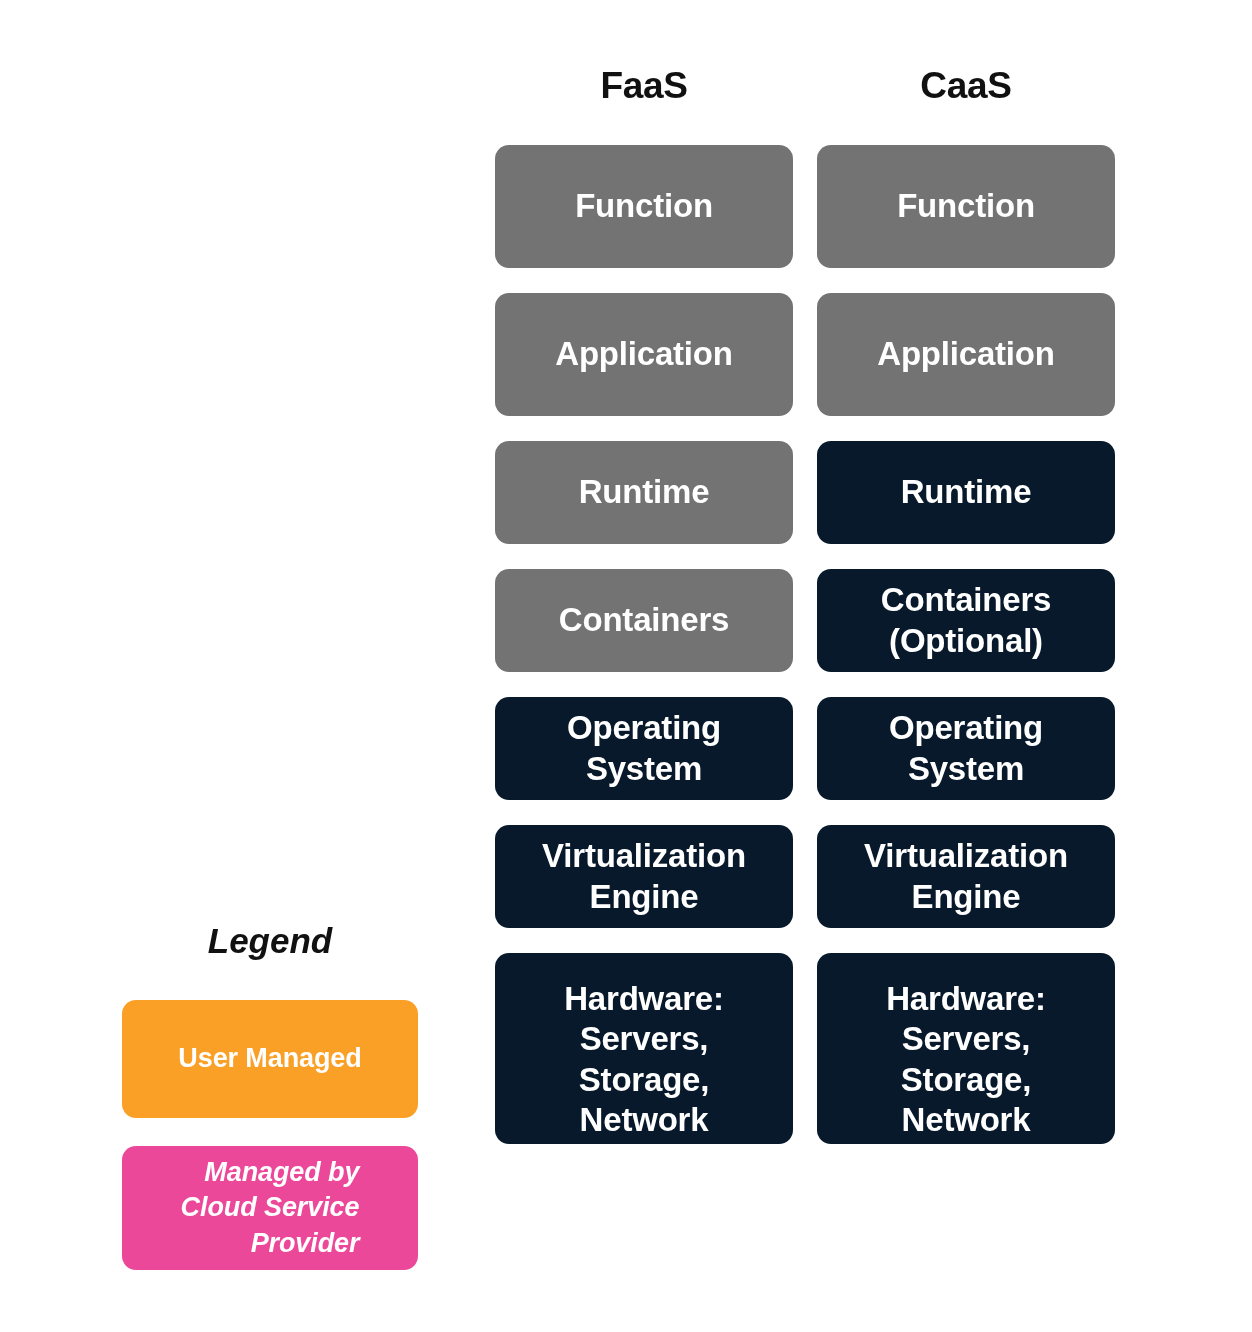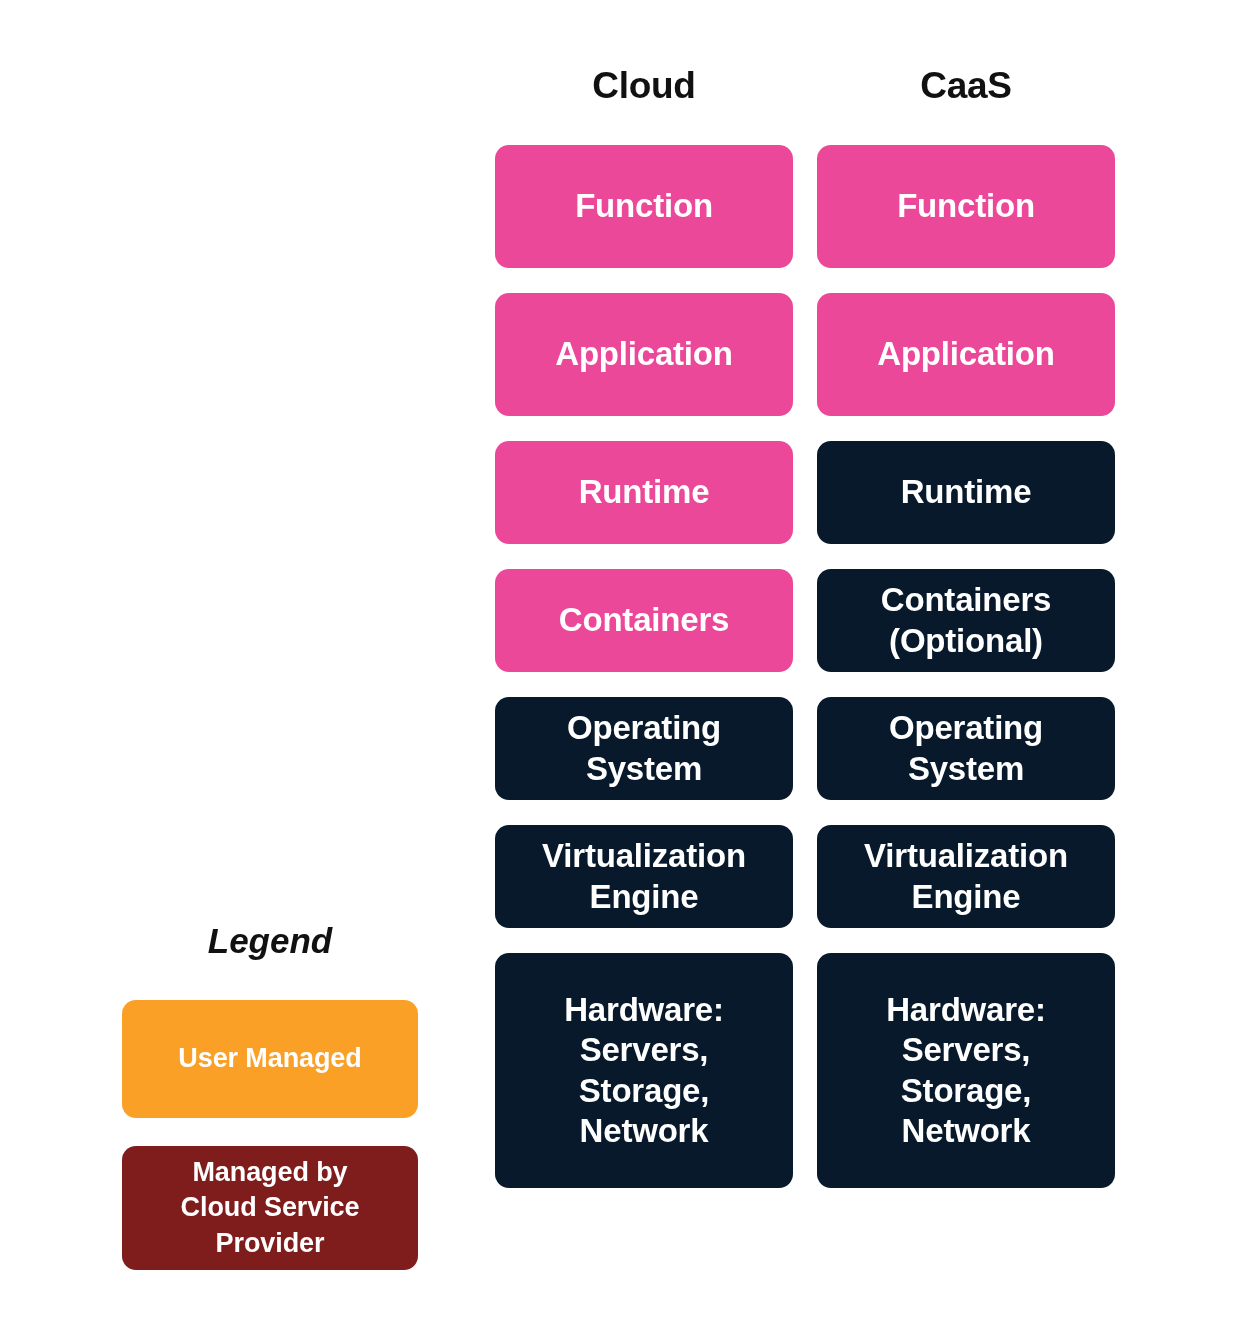--- a/index.html
+++ b/index.html
@@ -50,27 +50,27 @@
     justify-content: center;
     text-align: center;
     color: #ffffff;
     font-weight: bold;
     font-size: 33px;
     line-height: 1.22;
     padding: 4px 10px;
     margin-bottom: 25px;
     letter-spacing: -0.2px;
   }
-  .layer-box.user   { background: #ec4899; }
+  .layer-box.user   { background: #737373; }
   .layer-box.csp    { background: #07192A; }
 
   
   .h-std  { height: 123px; }
   .h-tall { height: 103px; }
-  .h-hw   { height: 235px; }
+  .h-hw   { height: 191px; align-items: flex-end; }
 
   .layer-box .multiline { white-space: pre-line; }
 
   
   .legend-title {
     position: absolute;
     left: 122px;
     top: 919px;
     width: 296px;
     text-align: center;
@@ -90,36 +90,37 @@
     align-items: center;
     justify-content: center;
     text-align: center;
     color: #ffffff;
     font-weight: bold;
     font-size: 27px;
     line-height: 1.3;
     padding: 4px 10px;
     letter-spacing: -0.1px;
   }
-  .legend-swatch .multiline { white-space: pre-line; }
+  .legend-swatch .multiline { white-space: pre-line; text-align: right; }
   .legend-swatch.user {
     top: 1000px;
     height: 118px;
     background: #FBA026;
   }
   .legend-swatch.csp {
     top: 1146px;
     height: 124px;
-    background: #7f1d1d;
+    background: #ec4899;
+    font-style: italic;
   }
 </style>
 </head>
 <body>
 
-<div class="col-header caas">Cloud</div>
+<div class="col-header caas">FaaS</div>
 
 <div class="col-header faas">CaaS</div>
 
 <div class="stack caas">
 
   <div class="layer-box user h-std">
     <span class="multiline">Function</span>
   </div>
 
   <div class="layer-box user h-std">

